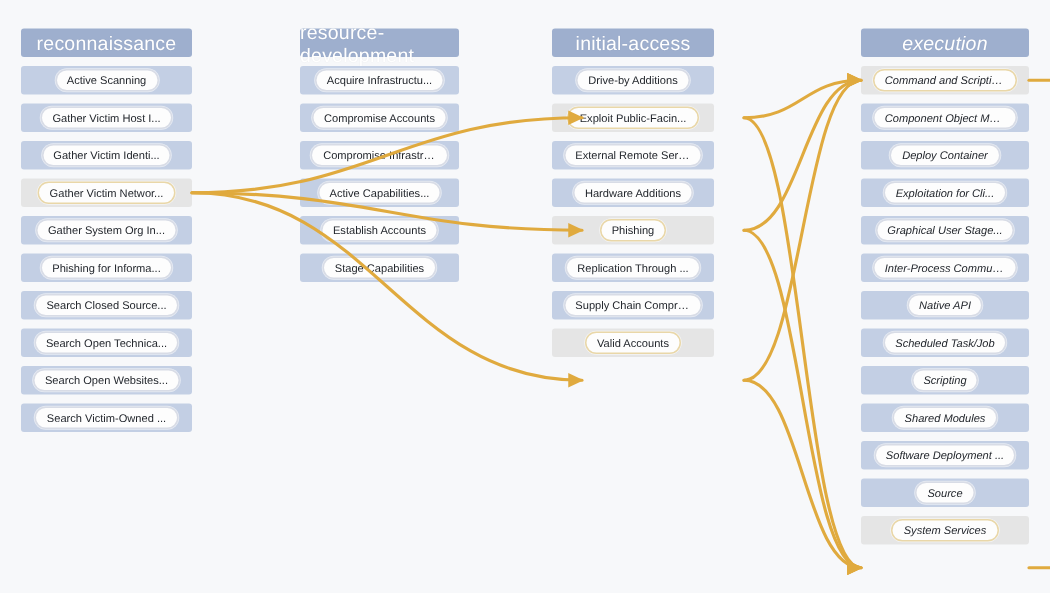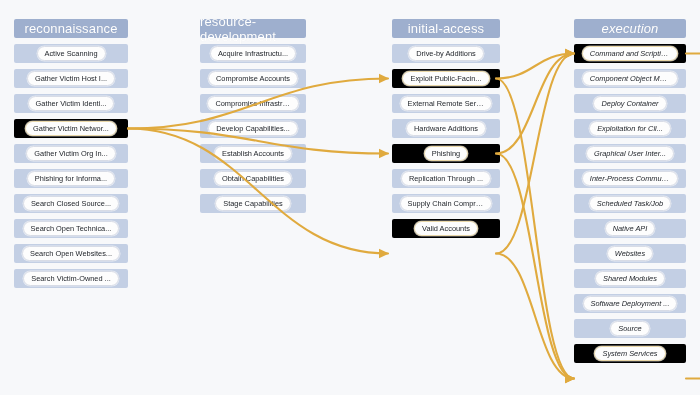--- a/index.html
+++ b/index.html
@@ -34,21 +34,21 @@
   }
   .row{
     position:relative;
     height:19px;
     margin-top:6px;
     border-radius:2px;
     background:#c3cfe4;
     display:flex;align-items:center;justify-content:center;
     box-sizing:border-box;
   }
-  .row.hl{ background:#000000; }
+  .row.hl{ background:#e5e5e5; }
   .pill{
     background:#fdfdfd;
     border:0.8px solid #d8dce6;
     border-radius:9px;
     color:#22262c;
     font-size:7.4px;
     line-height:1;
     padding:3.2px 7px 3.4px 7px;
     max-width:86%;
     white-space:nowrap;
@@ -91,21 +91,21 @@
         <div class="row">
           <span class="pill">Gather Victim Host I...</span>
         </div>
         <div class="row">
           <span class="pill">Gather Victim Identi...</span>
         </div>
         <div class="row hl">
           <span class="pill">Gather Victim Networ...</span>
         </div>
         <div class="row">
-          <span class="pill">Gather Victim Org In...</span>
+          <span class="pill">Gather System Org In...</span>
         </div>
         <div class="row">
           <span class="pill">Phishing for Informa...</span>
         </div>
         <div class="row">
           <span class="pill">Search Closed Source...</span>
         </div>
         <div class="row">
           <span class="pill">Search Open Technica...</span>
         </div>
@@ -121,33 +121,30 @@
         <div class="row">
           <span class="pill">Acquire Infrastructu...</span>
         </div>
         <div class="row">
           <span class="pill">Compromise Accounts</span>
         </div>
         <div class="row">
           <span class="pill">Compromise Infrastru...</span>
         </div>
         <div class="row">
-          <span class="pill">Develop Capabilities...</span>
+          <span class="pill">Active Capabilities...</span>
         </div>
         <div class="row">
           <span class="pill">Establish Accounts</span>
         </div>
         <div class="row">
-          <span class="pill">Obtain Capabilities</span>
-        </div>
-        <div class="row">
           <span class="pill">Stage Capabilities</span>
         </div>
       </div>
-      <div class="column" style="left: 392px; top: 19px; width: 108px;">
+      <div class="column" style="left: 368px; top: 19px; width: 108px;">
         <div class="col-header">initial-access</div>
         <div class="row">
           <span class="pill">Drive-by Additions</span>
         </div>
         <div class="row hl">
           <span class="pill">Exploit Public-Facin...</span>
         </div>
         <div class="row">
           <span class="pill">External Remote Serv...</span>
         </div>
@@ -175,33 +172,33 @@
         <div class="row">
           <span class="pill">Component Object Mod...</span>
         </div>
         <div class="row">
           <span class="pill">Deploy Container</span>
         </div>
         <div class="row">
           <span class="pill">Exploitation for Cli...</span>
         </div>
         <div class="row">
-          <span class="pill">Graphical User Inter...</span>
+          <span class="pill">Graphical User Stage...</span>
         </div>
         <div class="row">
           <span class="pill">Inter-Process Commun...</span>
         </div>
         <div class="row">
+          <span class="pill">Native API</span>
+        </div>
+        <div class="row">
           <span class="pill">Scheduled Task/Job</span>
         </div>
         <div class="row">
-          <span class="pill">Native API</span>
-        </div>
-        <div class="row">
-          <span class="pill">Websites</span>
+          <span class="pill">Scripting</span>
         </div>
         <div class="row">
           <span class="pill">Shared Modules</span>
         </div>
         <div class="row">
           <span class="pill">Software Deployment ...</span>
         </div>
         <div class="row">
           <span class="pill">Source</span>
         </div>

